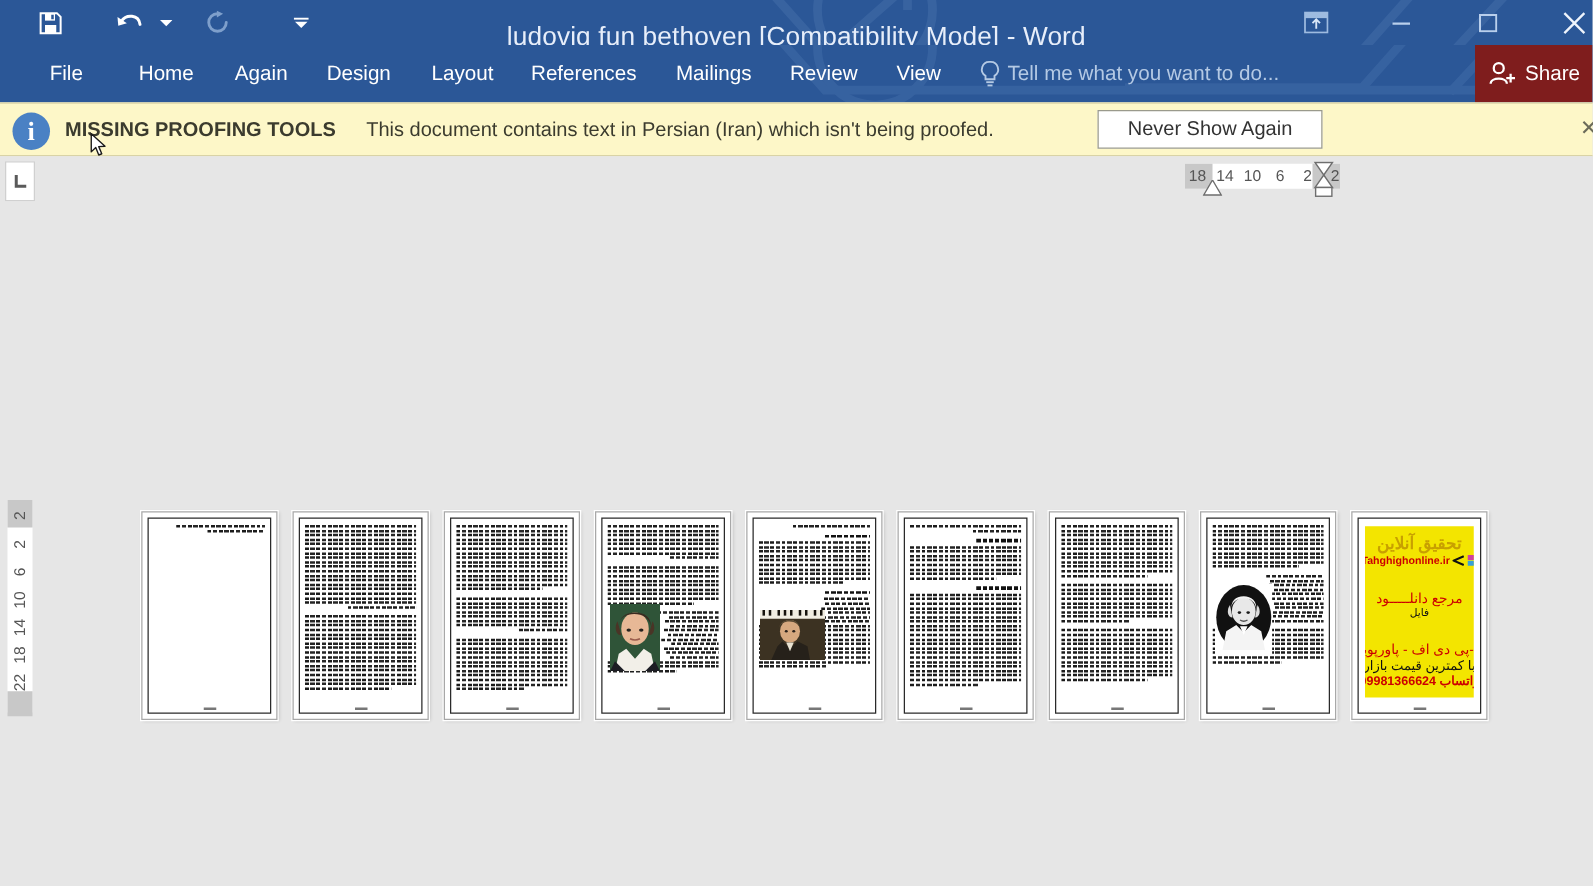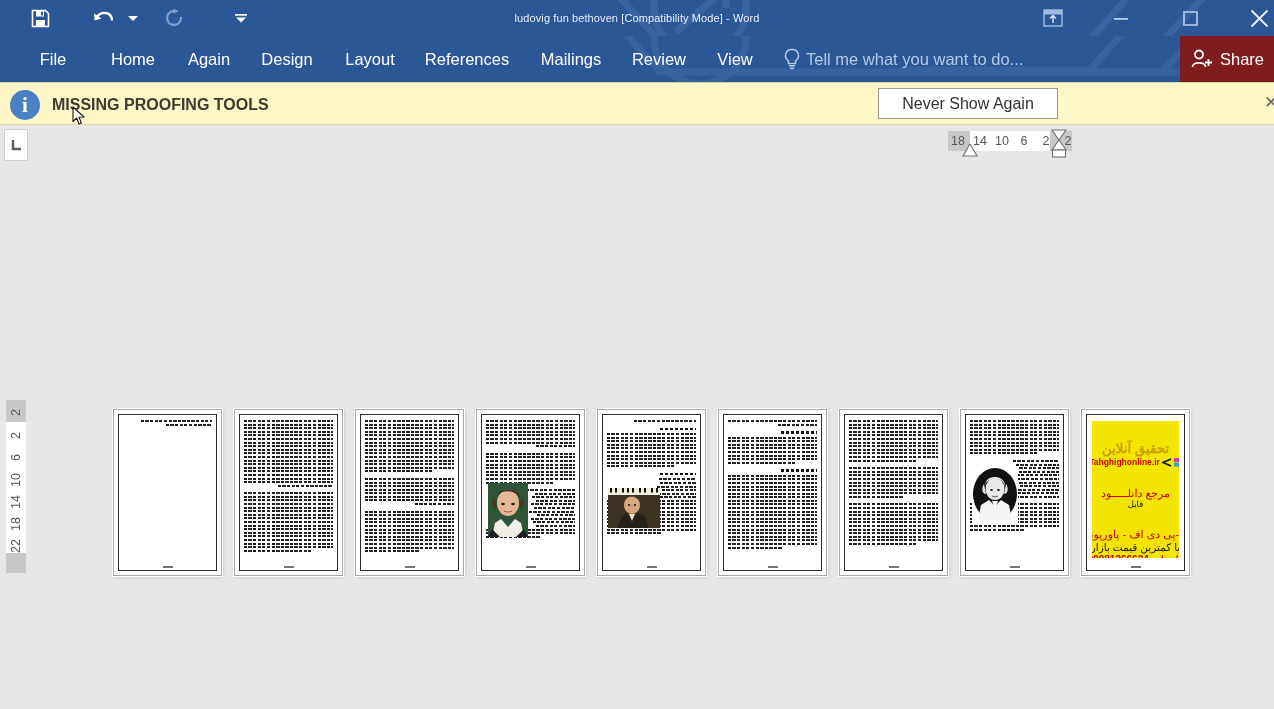--- a/index.html
+++ b/index.html
@@ -25,23 +25,23 @@
     display: flex; align-items: center; justify-content: center;
     color: #ffffff;
   }
   #qat-save { left: 24px; width: 32px; }
   #qat-undo { left: 88px; width: 32px; }
   #qat-undo-arrow { left: 124px; width: 18px; }
   #qat-redo { left: 158px; width: 32px; color: #7e9fcb; }
   #qat-more { left: 230px; width: 22px; }
 
   #window-title {
-    position: absolute; left: 0; top: 0; width: 1274px; height: 36px;
+    position: absolute; left: 0; top: 12px; width: 1274px; height: 36px;
     line-height: 36px; text-align: center;
-    color: #e7eefa; font-size: 11px;
+    color: #e7eefa; font-size: 21px;
     letter-spacing: .1px; pointer-events: none;
   }
   .wbtn {
     position: absolute; top: 0; height: 36px;
     display: flex; align-items: center; justify-content: center;
     color: #cdddf2;
   }
   #win-ribbonopts { left: 1032px; width: 42px; }
   #win-min  { left: 1100px; width: 42px; }
   #win-max  { left: 1169px; width: 42px; }
@@ -218,21 +218,21 @@
   .pg-footer i {
     display: block; width: 10px; height: 2px; margin: 0 auto;
     background: #777;
   }
 
   
   .adpage {
     position: absolute; left: 5px; top: 6px; right: 5px; bottom: 12px;
     background: #f3e500;
     display: flex; flex-direction: column; align-items: center;
-    padding-top: 21px; overflow: hidden;
+    padding-top: 7px; overflow: hidden;
   }
   .ad-line { white-space: nowrap; line-height: 1; }
   .ad-title {
     font-size: 13.5px; font-weight: bold; color: #c8a000;
     font-family: "Liberation Serif", serif;
     letter-spacing: -.5px; margin-bottom: 1px;
   }
   .ad-url { font-size: 8.5px; font-weight: bold; color: #cc0000; }
   .ad-red { font-size: 11px; font-weight: normal; color: #cc0000; margin-top: 20px; }
   .ad-black { font-size: 8.5px; font-weight: normal; color: #111111; }
@@ -377,20 +377,21 @@
     </svg>
     <span id="share-label">Share</span>
   </div>
 </div>
 
 <div id="notif">
   <div id="notif-icon">
     <span>i</span>
   </div>
   <div id="notif-strong">MISSING PROOFING TOOLS</div>
+  <div id="notif-text">This document contains text in Persian (Iran) which isn't being proofed.</div>
 </div>
 <div id="notif-never">
   <span>Never Show Again</span>
 </div>
 <div id="notif-close">✕</div>
 
 <div id="workspace">
 
   <div id="vruler-box">
     <svg width="13" height="13" viewBox="0 0 13 13">

